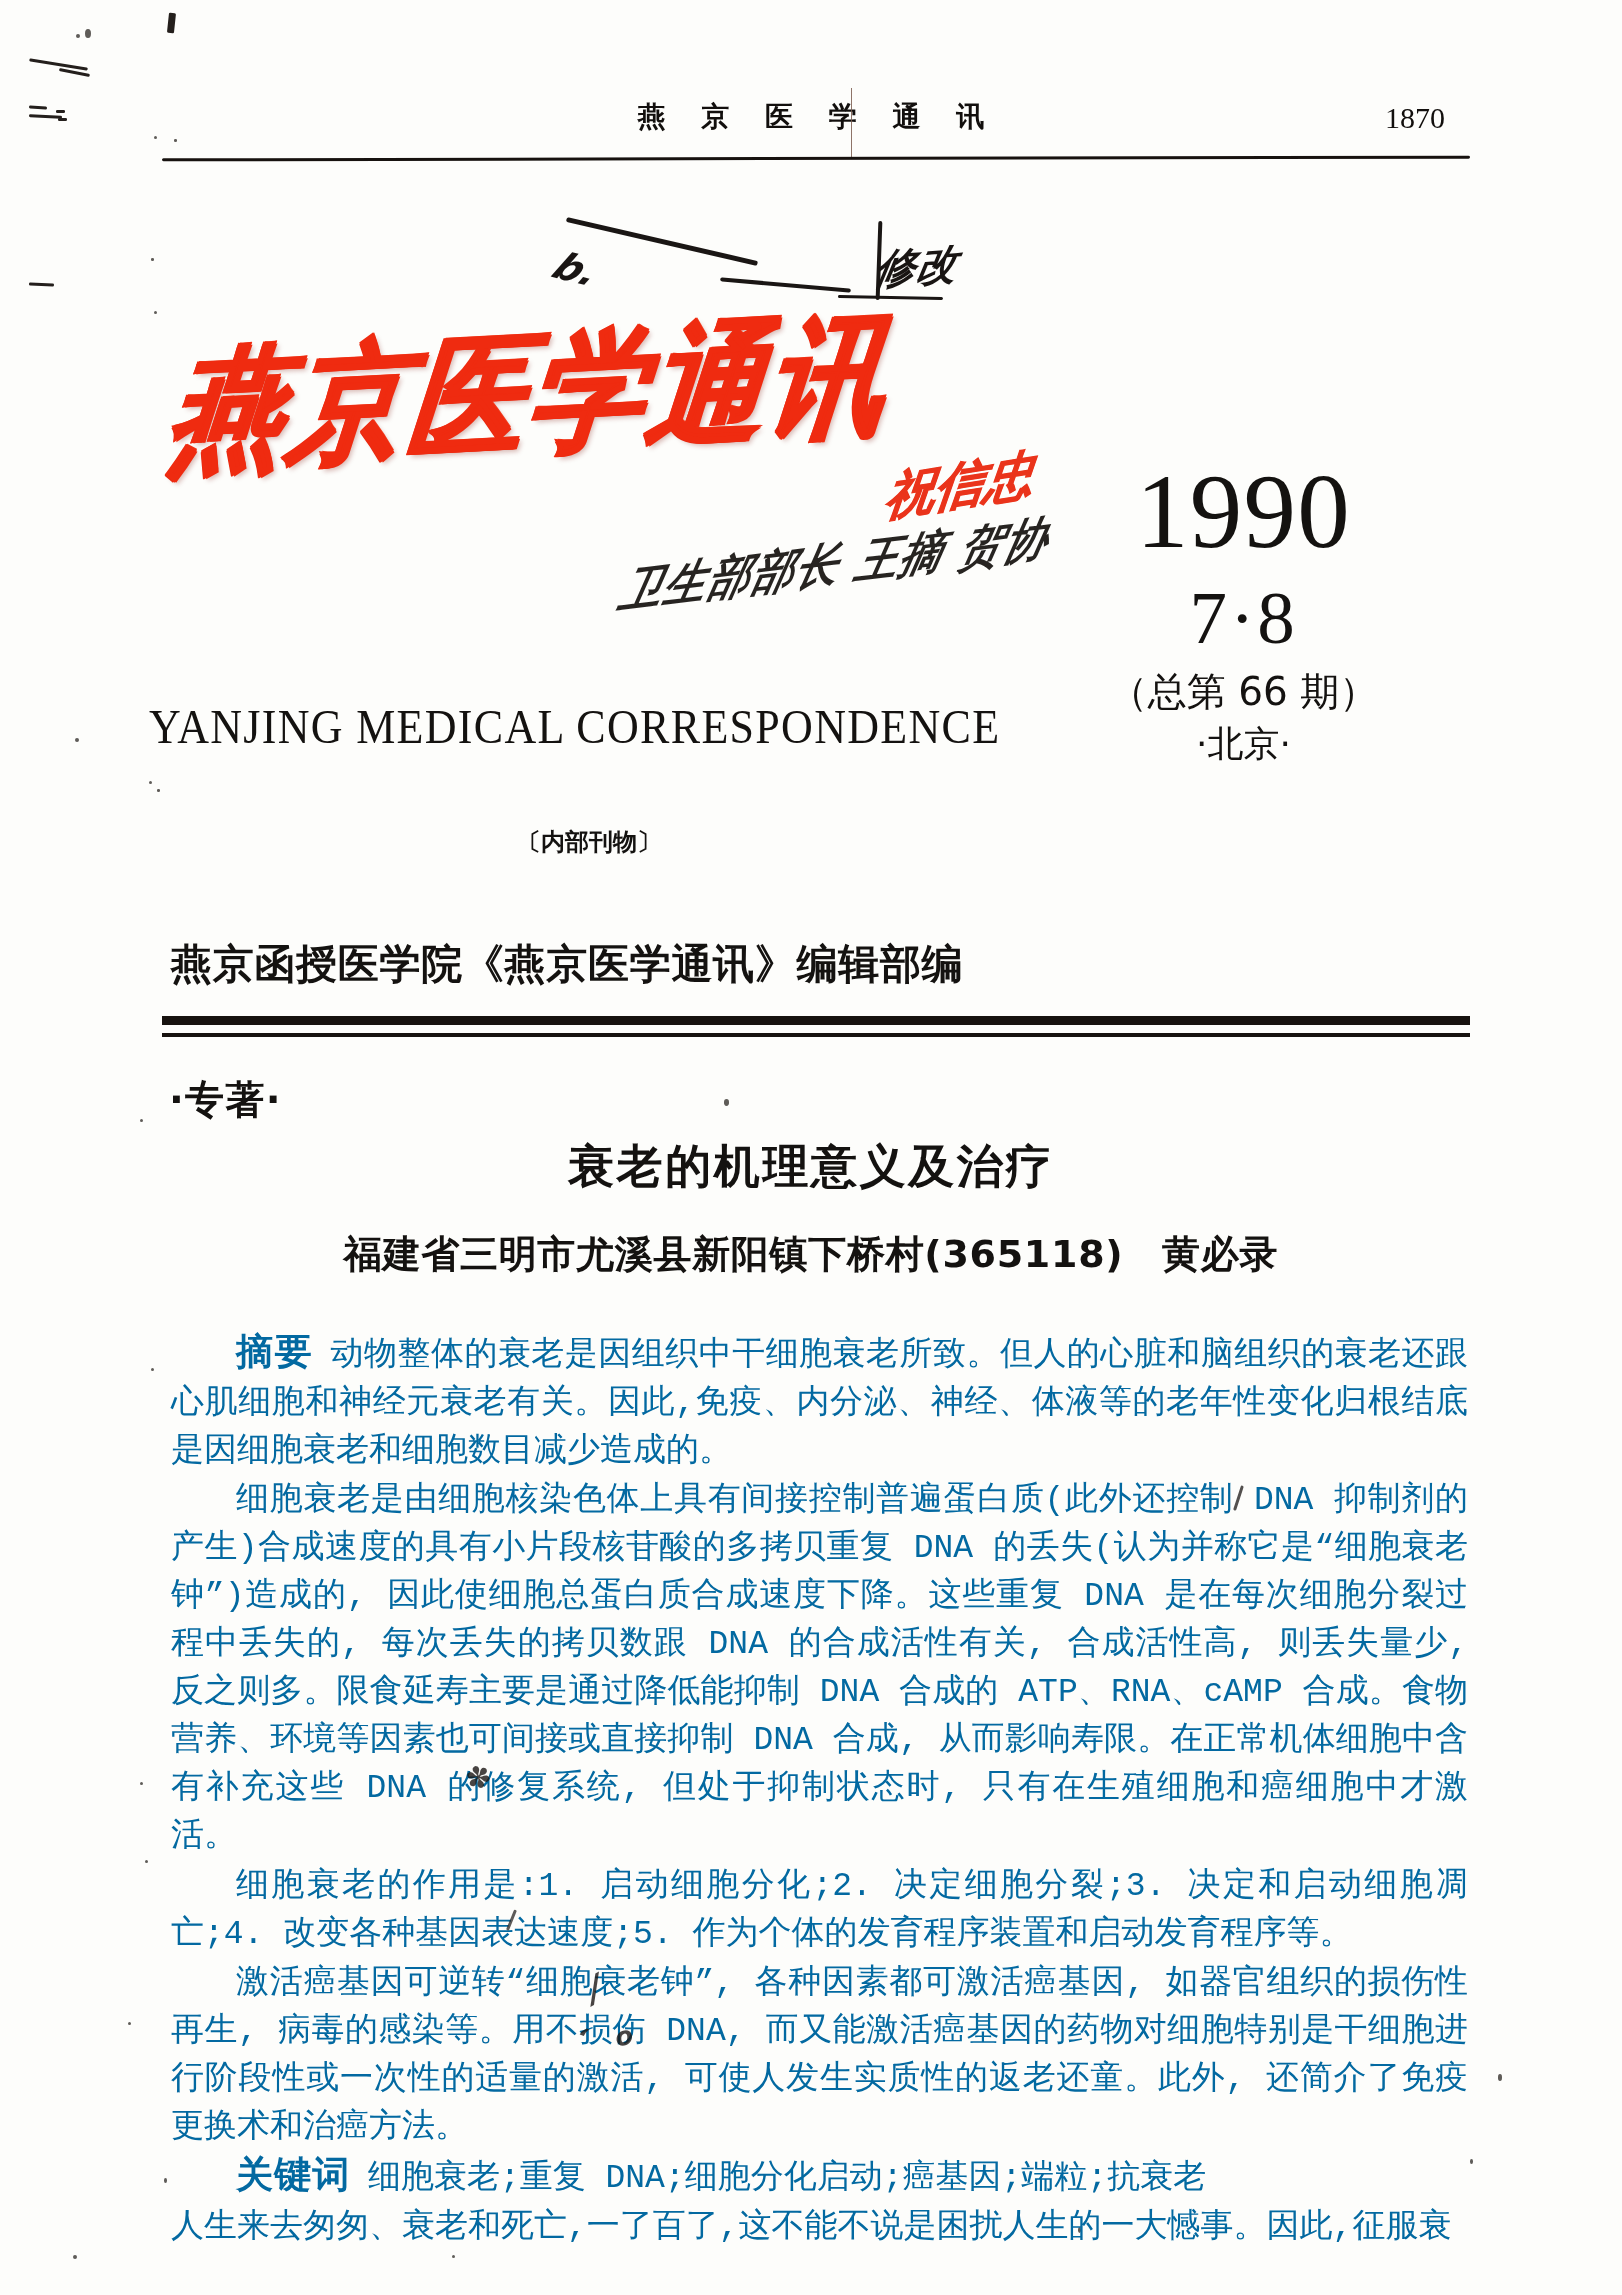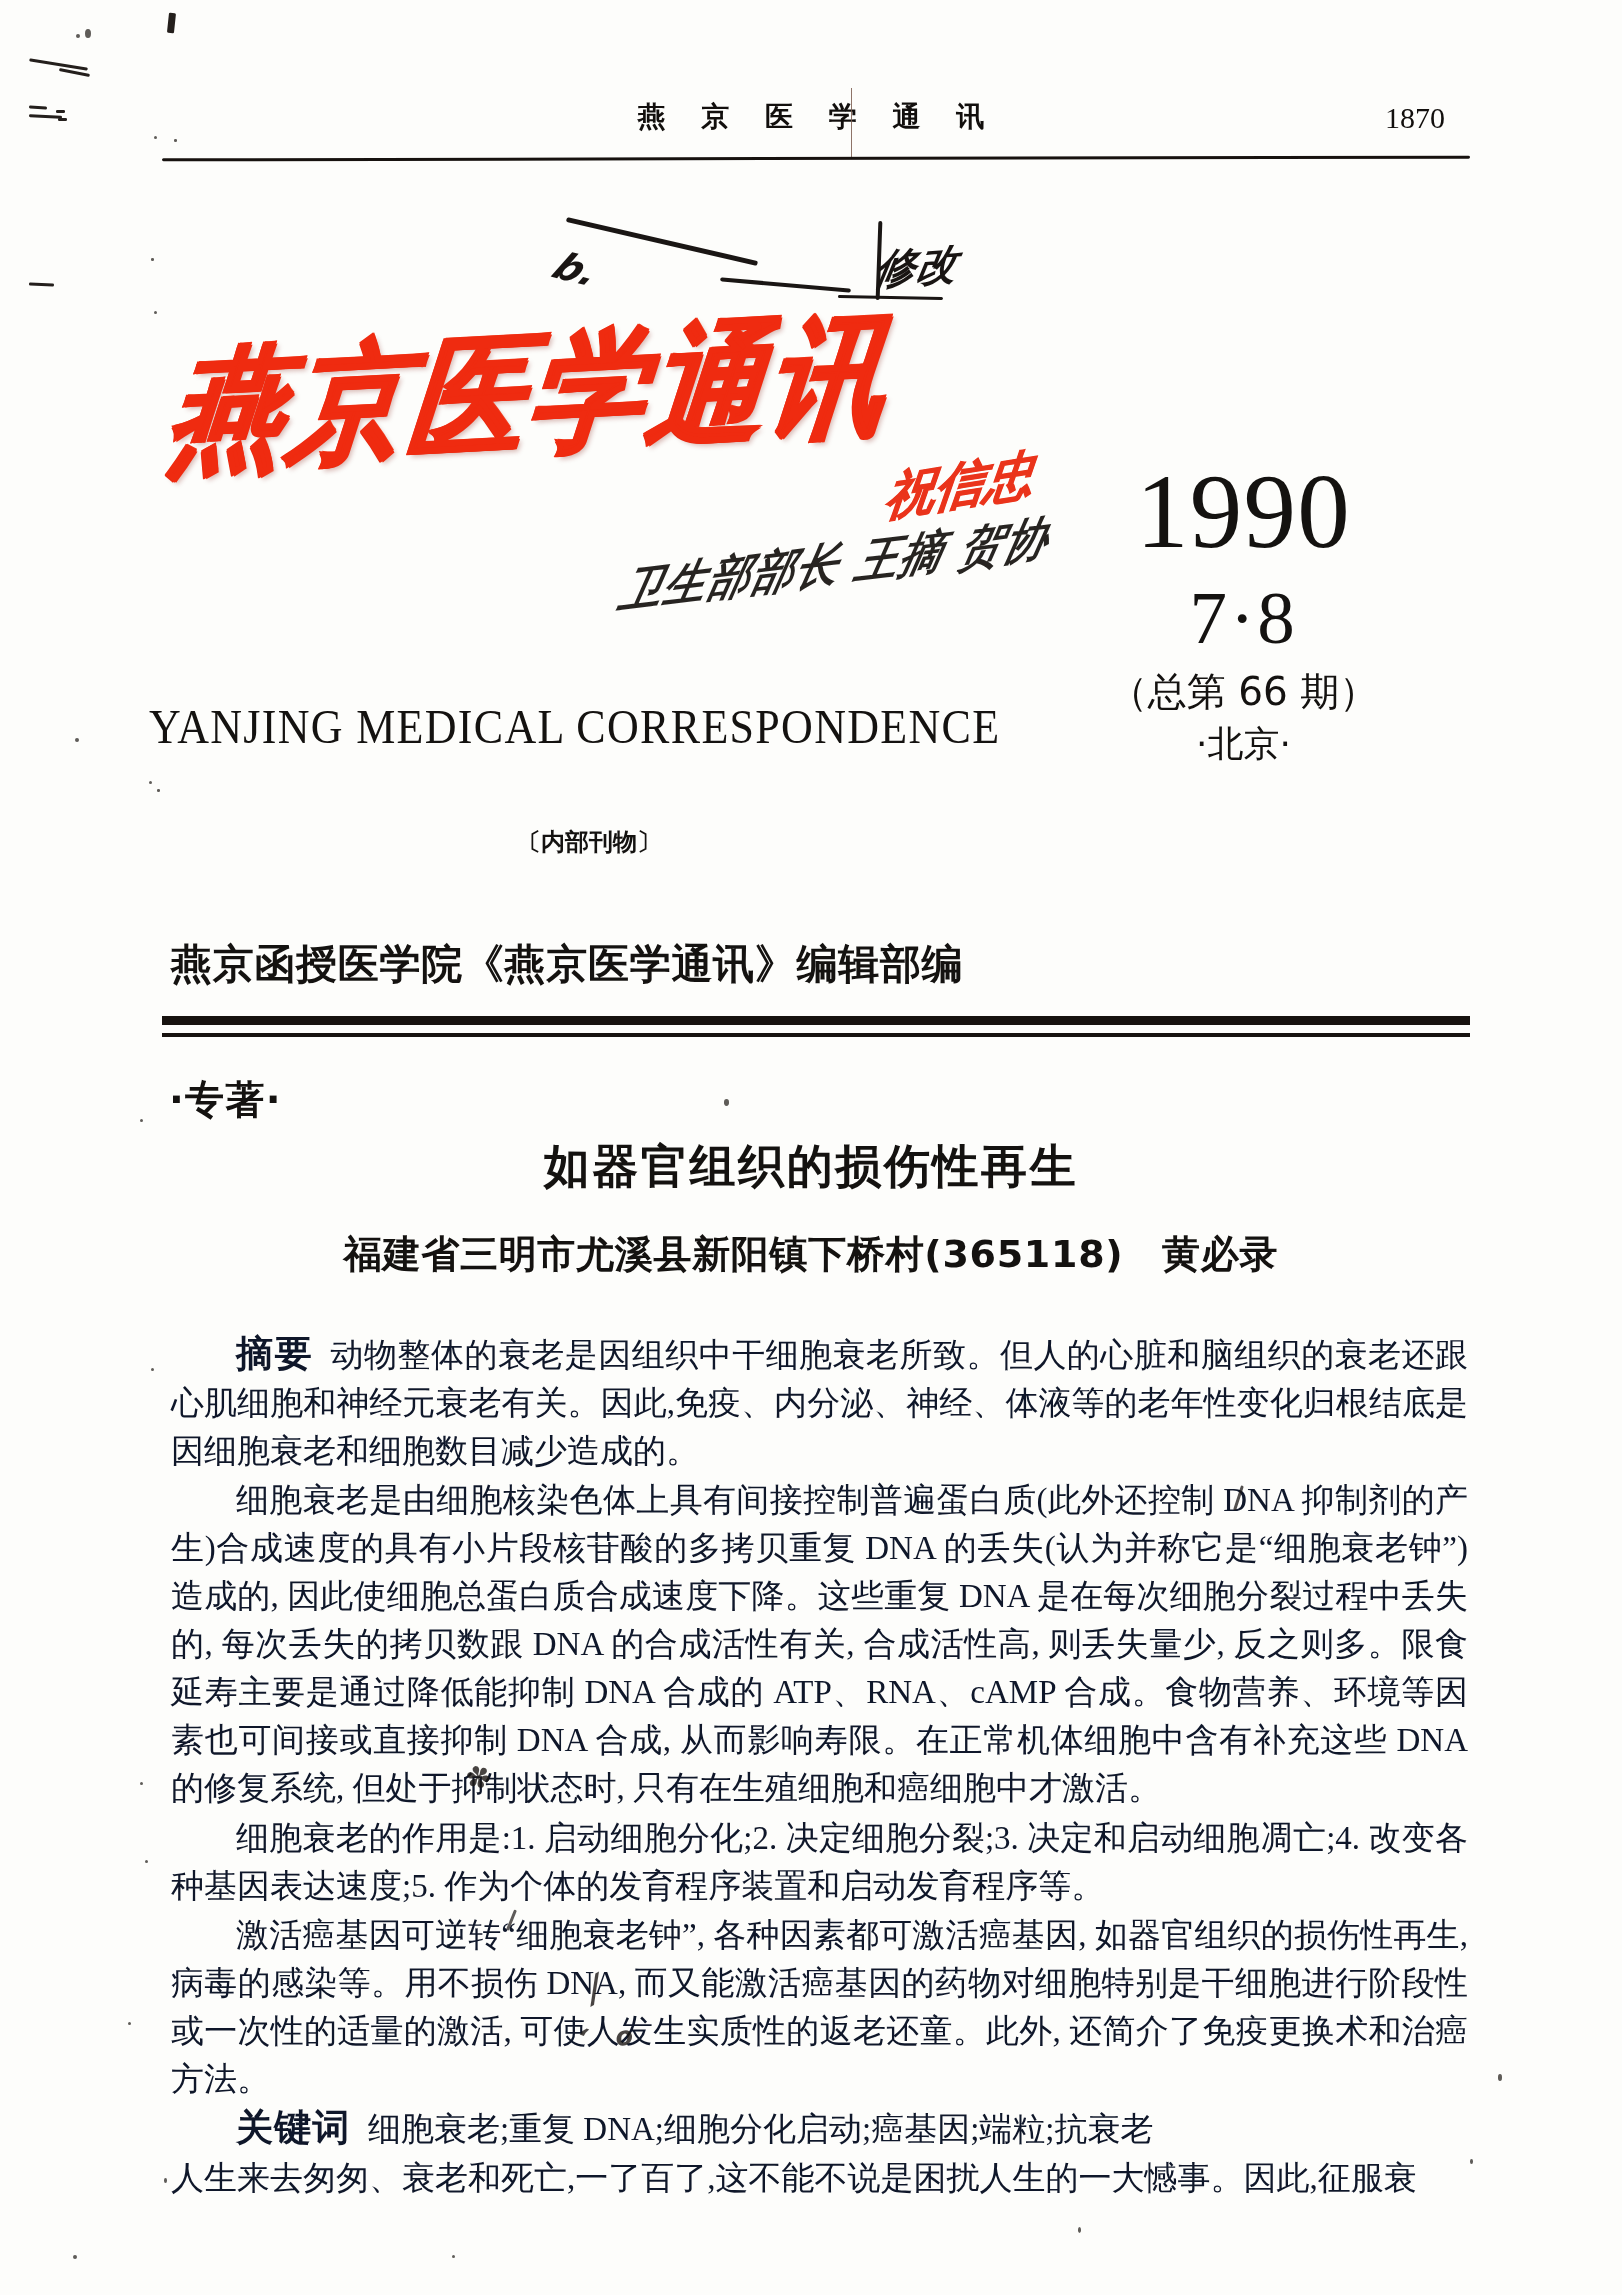--- a/index.html
+++ b/index.html
@@ -313,24 +313,24 @@
     letter-spacing: 0.7px;
     color: #141210;
   }
 
   
   .body-text {
     position: absolute;
     left: 171px;
     right: 154px;
     top: 1330px;
-    font-family: Liberation Serif, serif;
+    font-family: Liberation Mono, monospace;
     font-size: 33px;
     line-height: 48px;
-    color: #0f172a;
+    color: #0369a1;
     text-align: justify;
     text-justify: inter-ideograph;
   }
   .body-text p {
     margin: 0 0 1.3px 0;
     text-indent: 65px;
   }
   .body-text p.noindent { text-indent: 0; }
   .lbl {
     font-weight: 700;
@@ -415,21 +415,21 @@
     <div class="issue-no">7·8</div>
     <div class="issue-total">（总第 66 期）</div>
     <div class="issue-city">·北京·</div>
   </div>
 
   <div class="publisher">燕京函授医学院《燕京医学通讯》编辑部编</div>
   <div class="rule-thick"></div>
   <div class="rule-thin"></div>
 
   <div class="section-mark">·专著·</div>
-  <div class="art-title">如器官组织的损伤性再生</div>
+  <div class="art-title">衰老的机理意义及治疗</div>
   <div class="art-author">福建省三明市尤溪县新阳镇下桥村(365118)　黄必录</div>
 
   <div class="body-text">
 
     <p><span class="lbl">摘要</span><span>动物整体的衰老是因组织中干细胞衰老所致。但人的心脏和脑组织的衰老还跟心肌细胞和神经元衰老有关。因此,免疫、内分泌、神经、体液等的老年性变化归根结底是因细胞衰老和细胞数目减少造成的。</span></p>
 
     <p>细胞衰老是由细胞核染色体上具有间接控制普遍蛋白质(此外还控制 DNA 抑制剂的产生)合成速度的具有小片段核苷酸的多拷贝重复 DNA 的丢失(认为并称它是“细胞衰老钟”)造成的, 因此使细胞总蛋白质合成速度下降。这些重复 DNA 是在每次细胞分裂过程中丢失的, 每次丢失的拷贝数跟 DNA 的合成活性有关, 合成活性高, 则丢失量少, 反之则多。限食延寿主要是通过降低能抑制 DNA 合成的 ATP、RNA、cAMP 合成。食物营养、环境等因素也可间接或直接抑制 DNA 合成, 从而影响寿限。在正常机体细胞中含有补充这些 DNA 的修复系统, 但处于抑制状态时, 只有在生殖细胞和癌细胞中才激活。</p>
 
     <p>细胞衰老的作用是:1. 启动细胞分化;2. 决定细胞分裂;3. 决定和启动细胞凋亡;4. 改变各种基因表达速度;5. 作为个体的发育程序装置和启动发育程序等。</p>
 

